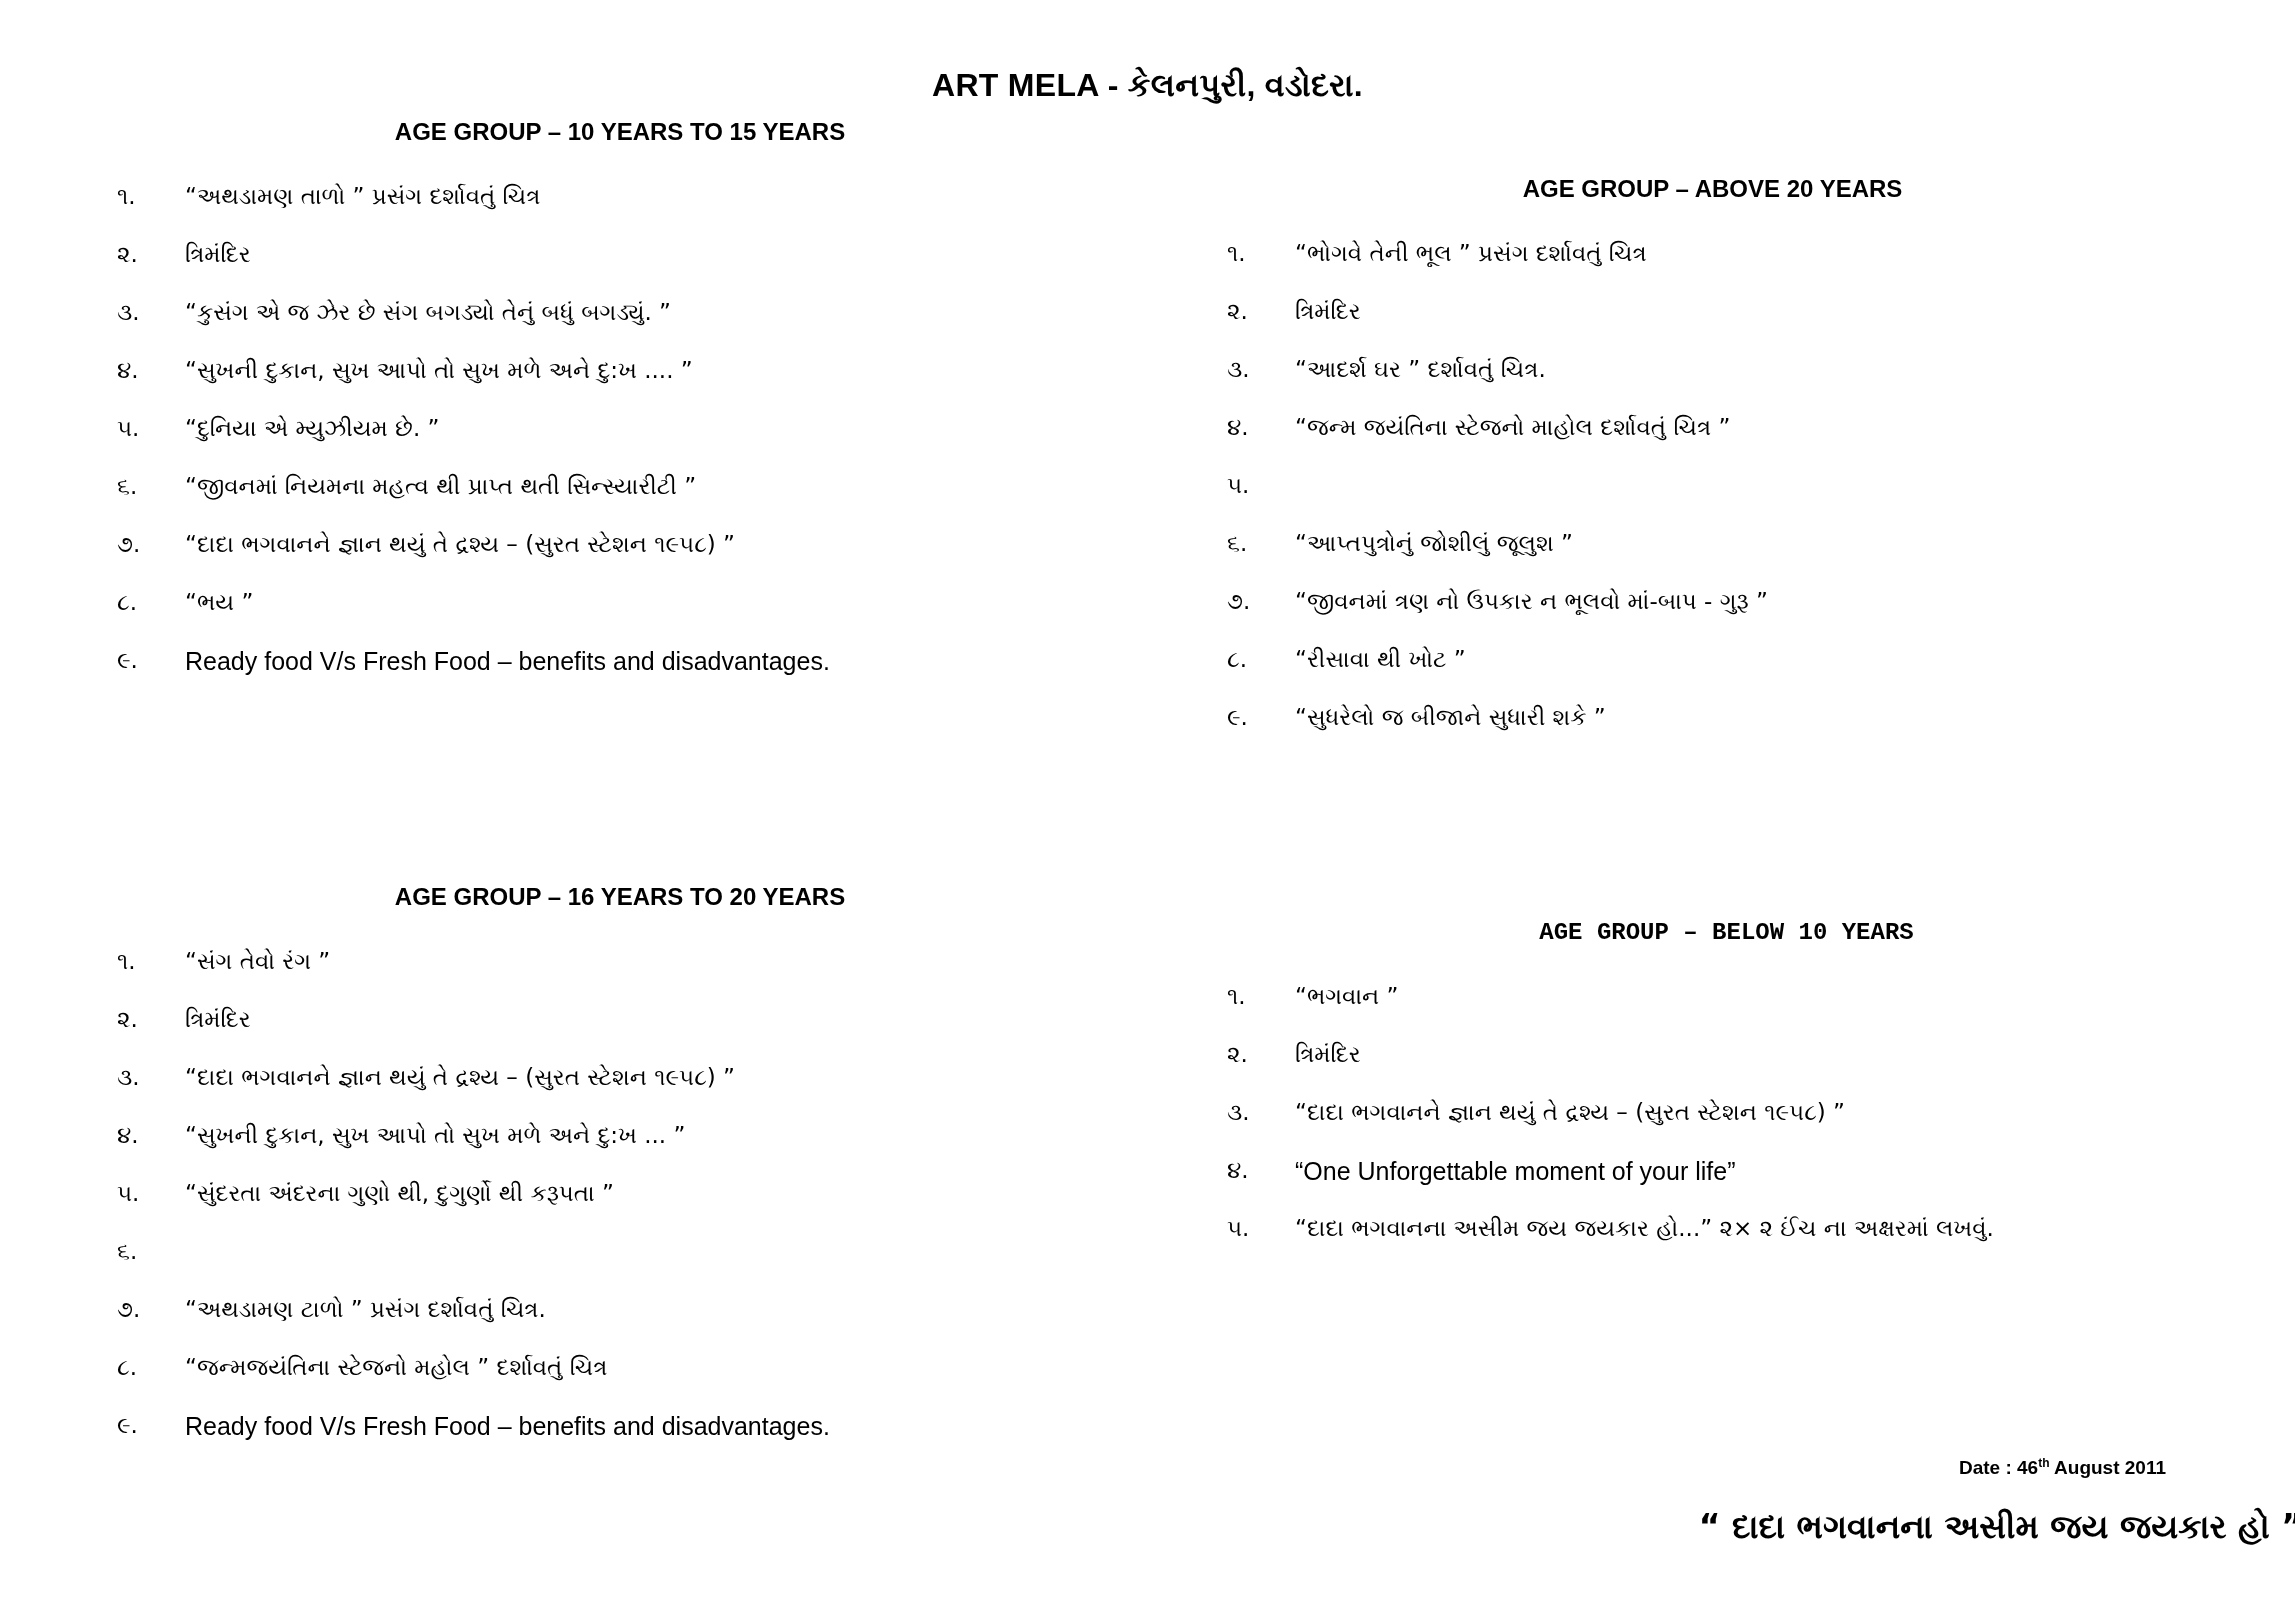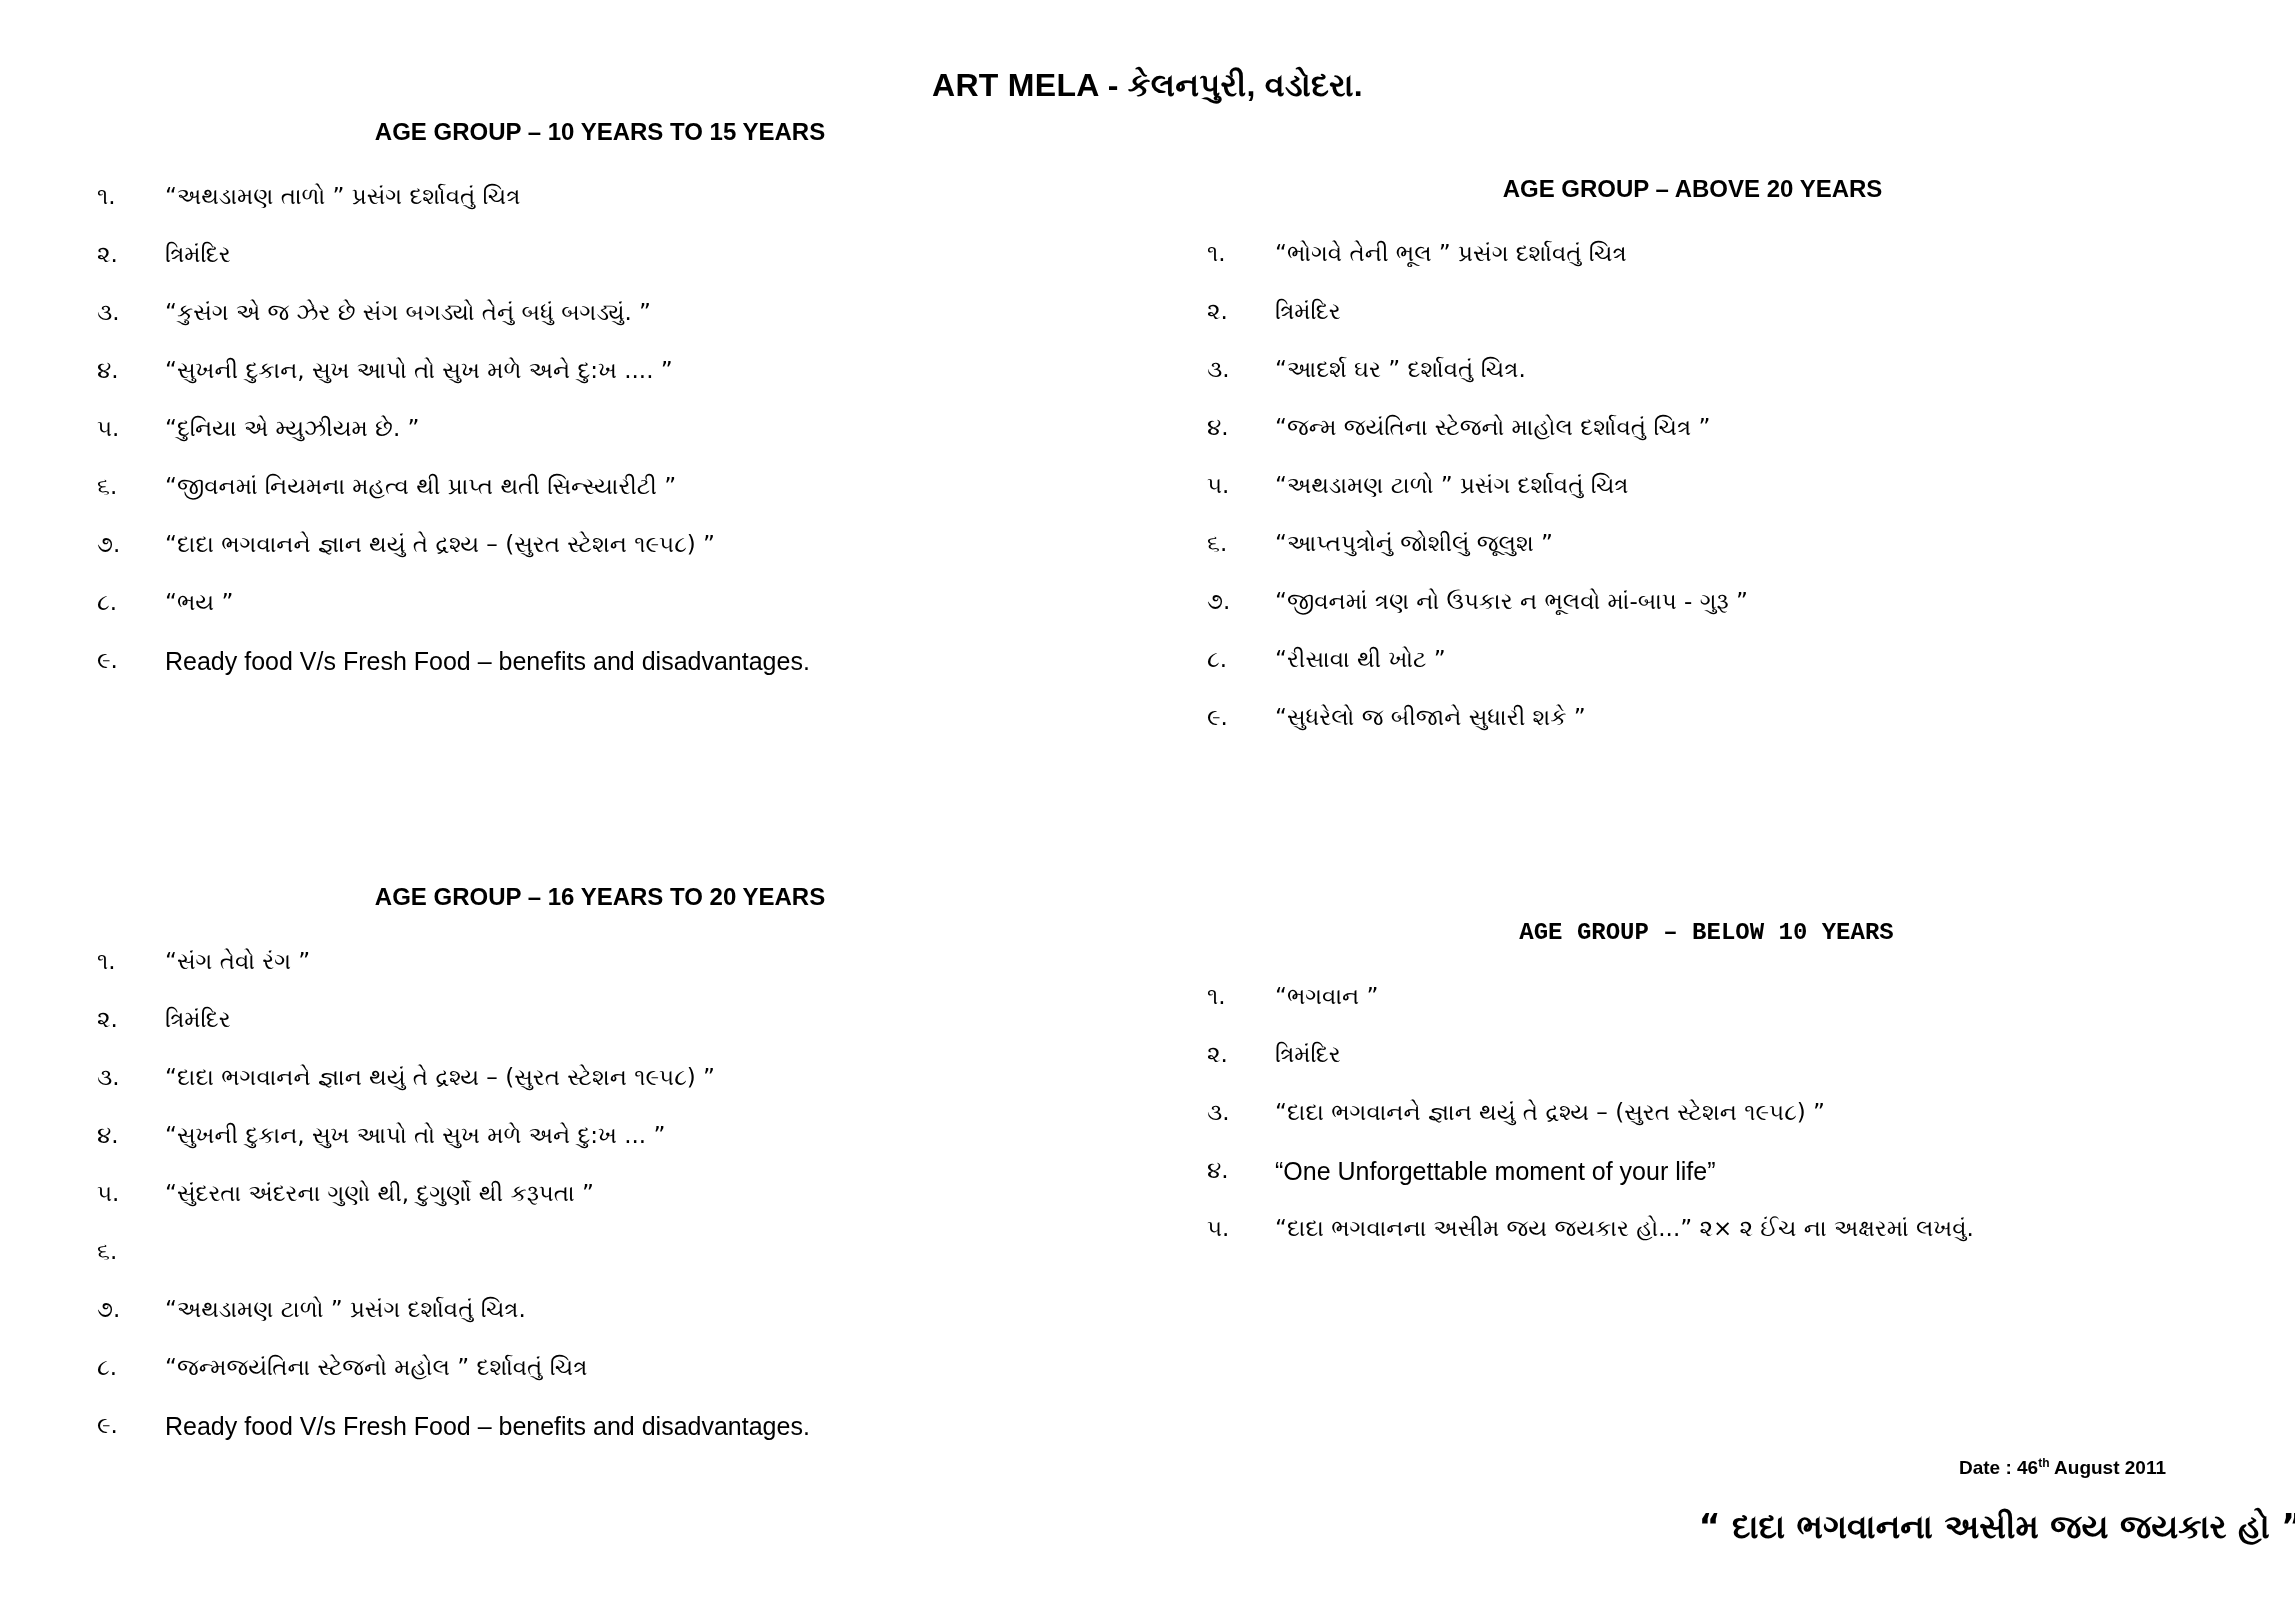--- a/index.html
+++ b/index.html
@@ -14,21 +14,21 @@
   }
   .doc-title {
     position:absolute;
     top:67px; left:0; width:100%;
     text-align:center;
     font-family:"Liberation Sans", sans-serif;
     font-weight:bold;
     font-size:32px;
     letter-spacing:0.3px;
   }
-  .section { position:absolute; }
+  .section { position:absolute;margin-left:20px; }
   #section-a { left:97px;  top:118px;  width:930px; }
   #section-b { left:1207px; top:175px;  width:971px; }
   #section-c { left:97px;  top:883px; width:930px; }
   #section-d { left:1207px; top:919px; width:971px; }
   .section-heading {
     position:relative;
     font-family:"Liberation Sans", sans-serif;
     font-weight:bold;
     font-size:24px;
     text-align:center;
@@ -129,21 +129,20 @@
         <div class="item">
     <span class="item-num">૩.</span>
     <span class="item-text">“આદર્શ ઘર ” દર્શાવતું ચિત્ર.</span>
   </div>
         <div class="item">
     <span class="item-num">૪.</span>
     <span class="item-text">“જન્મ જયંતિના સ્ટેજનો માહોલ દર્શાવતું ચિત્ર ”</span>
   </div>
         <div class="item">
     <span class="item-num">૫.</span>
-    <span class="item-text">“અથડામણ ટાળો ” પ્રસંગ દર્શાવતું ચિત્ર</span>
   </div>
         <div class="item">
     <span class="item-num">૬.</span>
     <span class="item-text">“આપ્તપુત્રોનું જોશીલું જૂલુશ ”</span>
   </div>
         <div class="item">
     <span class="item-num">૭.</span>
     <span class="item-text">“જીવનમાં ત્રણ નો ઉપકાર ન ભૂલવો માં-બાપ - ગુરૂ ”</span>
   </div>
         <div class="item">

